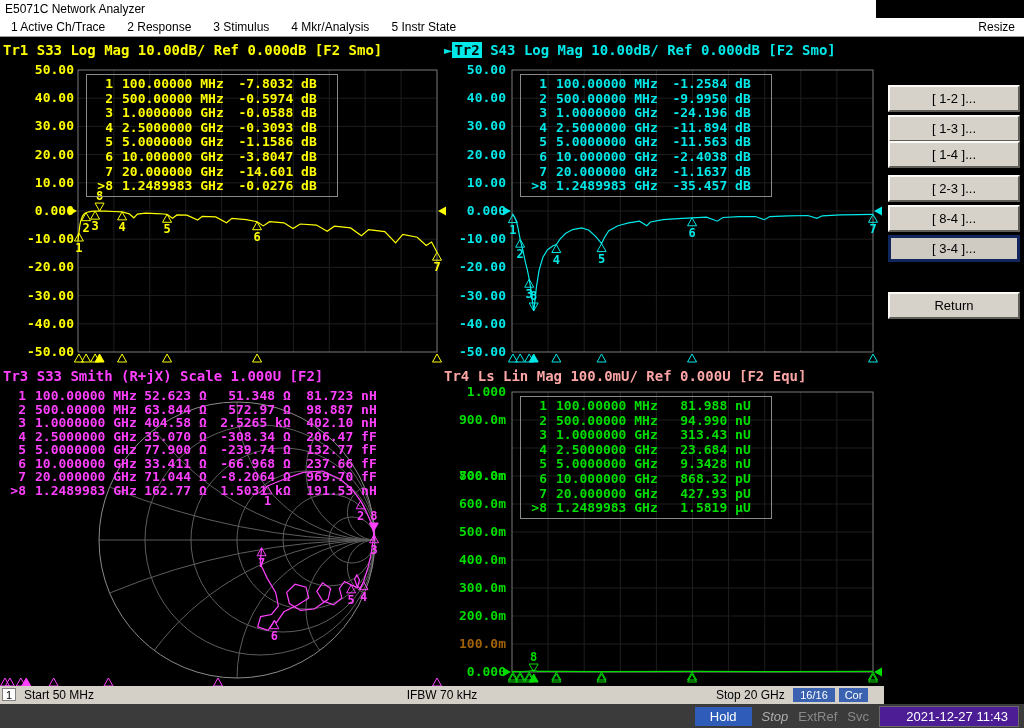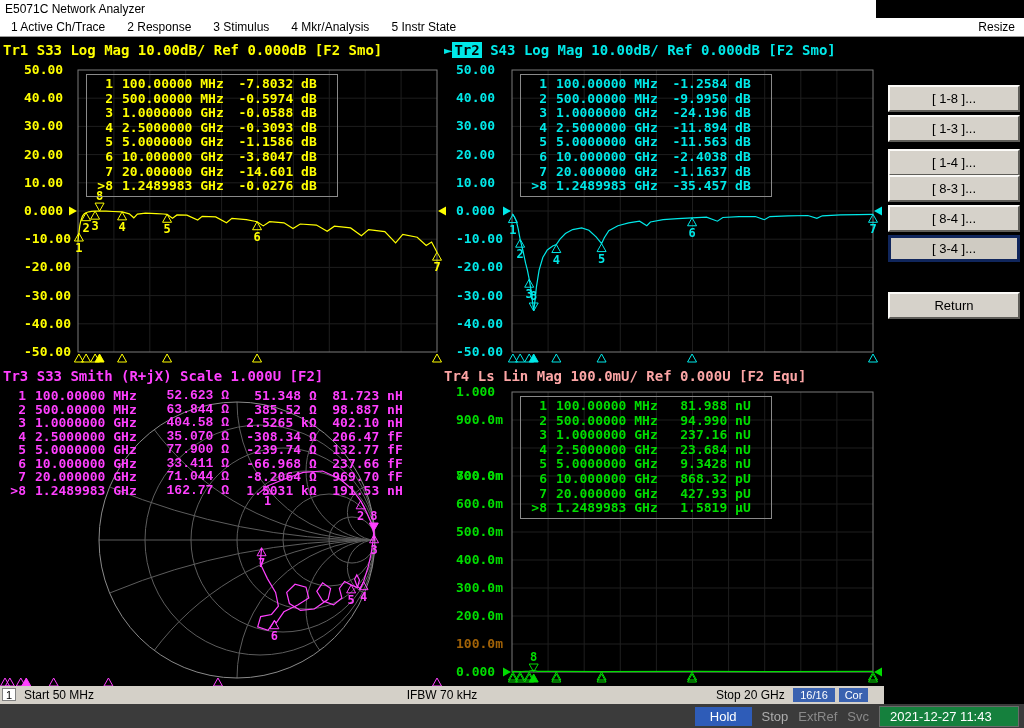--- a/index.html
+++ b/index.html
@@ -10,29 +10,29 @@
     font:12px "Liberation Sans",sans-serif;line-height:18px;padding-left:5px;z-index:5;box-sizing:border-box;}
   .menubar{position:absolute;left:0;top:18px;width:1024px;height:19px;background:#fff;color:#000;
     border-bottom:1px solid #9a9a9a;font:12px "Liberation Sans",sans-serif;display:flex;align-items:center;z-index:5;box-sizing:border-box;}
   .menu-item{padding:0 11px;white-space:nowrap;}
   .menu-resize{margin-left:auto;padding-right:9px;}
   
   #scope-svg{position:absolute;left:0;top:0;z-index:1;}
   #overlay{position:absolute;left:0;top:0;width:1024px;height:728px;z-index:3;pointer-events:none;}
   .trtitle{position:absolute;font:700 14px "DejaVu Sans Mono",monospace;white-space:pre;}
   .tr-label-active{color:#000;padding:0 2px;}
-  .ytick{position:absolute;font:700 13px "DejaVu Sans Mono",monospace;text-align:left;height:14px;line-height:14px;}
+  .ytick{position:absolute;font:700 13px "DejaVu Sans Mono",monospace;text-align:right;height:14px;line-height:14px;}
   .mtable{position:absolute;z-index:3;font:700 13px "DejaVu Sans Mono",monospace;}
   .mtable.bordered{border:1px solid #8a8a8a;padding:2px 6px;min-width:238px;}
   .mrow{display:flex;line-height:14.6px;white-space:pre;}
   .mtable.smith .mrow{line-height:13.5px;}
   .mn{width:20px;text-align:right;}
   .mf{margin-left:9px;}
   .mv{margin-left:9px;width:84px;text-align:right;}
-  .mr{margin-left:26px;width:70px;text-align:center;font-family:Liberation Mono, monospace;}
+  .mr{margin-left:0;width:70px;text-align:right;}
   .mx{margin-left:10px;width:74px;text-align:right;}
   .mlc{margin-left:8px;width:78px;text-align:right;}
   
   .sidebar{position:absolute;left:884px;top:37px;width:140px;height:649px;background:#000;z-index:5;}
   .sk-title{position:absolute;left:4px;top:8px;width:132px;height:30px;background:#16306c;color:#fff;
     display:flex;align-items:center;justify-content:center;font:13px "Liberation Sans",sans-serif;box-sizing:border-box;
     border-top:2px solid #4a66a8;border-left:2px solid #4a66a8;border-right:2px solid #0a1838;border-bottom:2px solid #0a1838;}
   .softkey{position:absolute;left:4px;width:132px;height:27px;background:#d6d2ca;color:#000;box-sizing:border-box;
     display:flex;align-items:center;justify-content:center;font:13px "Liberation Sans",sans-serif;
     border-top:2px solid #fbfaf7;border-left:2px solid #fbfaf7;border-right:2px solid #5f5e59;border-bottom:2px solid #5f5e59;cursor:default;}
@@ -47,23 +47,23 @@
   .sb-stop{position:absolute;left:716px;top:2px;}
   .badge{position:absolute;top:2px;height:14px;background:#3a62b0;color:#fff;font:11px "Liberation Sans",sans-serif;
     display:flex;align-items:center;justify-content:center;}
   .sb-avg{left:793px;width:42px;}
   .sb-cor{left:839px;width:29px;}
   
   .sysbar{position:absolute;left:0;top:704px;width:1024px;height:24px;background:#3b3b3b;z-index:5;
     display:flex;align-items:center;justify-content:flex-end;gap:10px;box-sizing:border-box;padding-right:5px;
     font:13px "Liberation Sans",sans-serif;}
   .sys-hold{background:#2e5cb8;color:#fff;padding:2px 15px;}
-  .sys-stop{color:#adadad;}
+  .sys-stop{color:#adadad;font-style:italic;}
   .sys-dim{color:#8a8a8a;text-align:center;}
-  .sys-clock{background:#15803d;border:1px solid #6a6a6a;color:#fff;padding:2px 10px;min-width:118px;text-align:left;}
+  .sys-clock{background:#4c1d95;border:1px solid #6a6a6a;color:#fff;padding:2px 10px;min-width:118px;text-align:right;}
 </style>
 </head>
 <body>
 
 <div class="titlebar">
   <span>E5071C Network Analyzer</span>
 </div>
 
 <div class="menubar">
   <span class="menu-item">1 Active Ch/Trace</span>
@@ -281,32 +281,32 @@
       <div class="mrow"><span class="mn">2</span><span class="mf">500.00000 MHz</span><span class="mv">-9.9950 dB</span></div>
       <div class="mrow"><span class="mn">3</span><span class="mf">1.0000000 GHz</span><span class="mv">-24.196 dB</span></div>
       <div class="mrow"><span class="mn">4</span><span class="mf">2.5000000 GHz</span><span class="mv">-11.894 dB</span></div>
       <div class="mrow"><span class="mn">5</span><span class="mf">5.0000000 GHz</span><span class="mv">-11.563 dB</span></div>
       <div class="mrow"><span class="mn">6</span><span class="mf">10.000000 GHz</span><span class="mv">-2.4038 dB</span></div>
       <div class="mrow"><span class="mn">7</span><span class="mf">20.000000 GHz</span><span class="mv">-1.1637 dB</span></div>
       <div class="mrow"><span class="mn">&gt;8</span><span class="mf">1.2489983 GHz</span><span class="mv">-35.457 dB</span></div>
     </div>
   <div class="mtable smith" id="mtable-tr3" style="left: 6px; top: 389px; color: rgb(255, 64, 255);">
       <div class="mrow"><span class="mn">1</span><span class="mf">100.00000 MHz</span><span class="mr">52.623 Ω</span><span class="mx">51.348 Ω</span><span class="mlc">81.723 nH</span></div>
-      <div class="mrow"><span class="mn">2</span><span class="mf">500.00000 MHz</span><span class="mr">63.844 Ω</span><span class="mx">385.52 Ω</span><span class="mlc">98.887 nH</span></div>
+      <div class="mrow"><span class="mn">2</span><span class="mf">500.00000 MHz</span><span class="mr">63.844 Ω</span><span class="mx">572.97 Ω</span><span class="mlc">98.887 nH</span></div>
       <div class="mrow"><span class="mn">3</span><span class="mf">1.0000000 GHz</span><span class="mr">404.58 Ω</span><span class="mx">2.5265 kΩ</span><span class="mlc">402.10 nH</span></div>
       <div class="mrow"><span class="mn">4</span><span class="mf">2.5000000 GHz</span><span class="mr">35.070 Ω</span><span class="mx">-308.34 Ω</span><span class="mlc">206.47 fF</span></div>
       <div class="mrow"><span class="mn">5</span><span class="mf">5.0000000 GHz</span><span class="mr">77.900 Ω</span><span class="mx">-239.74 Ω</span><span class="mlc">132.77 fF</span></div>
       <div class="mrow"><span class="mn">6</span><span class="mf">10.000000 GHz</span><span class="mr">33.411 Ω</span><span class="mx">-66.968 Ω</span><span class="mlc">237.66 fF</span></div>
       <div class="mrow"><span class="mn">7</span><span class="mf">20.000000 GHz</span><span class="mr">71.044 Ω</span><span class="mx">-8.2064 Ω</span><span class="mlc">969.70 fF</span></div>
       <div class="mrow"><span class="mn">&gt;8</span><span class="mf">1.2489983 GHz</span><span class="mr">162.77 Ω</span><span class="mx">1.5031 kΩ</span><span class="mlc">191.53 nH</span></div>
     </div>
   <div class="mtable bordered" id="mtable-tr4" style="left: 520px; top: 396px; color: rgb(0, 221, 0);">
       <div class="mrow"><span class="mn">1</span><span class="mf">100.00000 MHz</span><span class="mv">81.988 nU</span></div>
       <div class="mrow"><span class="mn">2</span><span class="mf">500.00000 MHz</span><span class="mv">94.990 nU</span></div>
-      <div class="mrow"><span class="mn">3</span><span class="mf">1.0000000 GHz</span><span class="mv">237.16 nU</span></div>
+      <div class="mrow"><span class="mn">3</span><span class="mf">1.0000000 GHz</span><span class="mv">313.43 nU</span></div>
       <div class="mrow"><span class="mn">4</span><span class="mf">2.5000000 GHz</span><span class="mv">23.684 nU</span></div>
       <div class="mrow"><span class="mn">5</span><span class="mf">5.0000000 GHz</span><span class="mv">9.3428 nU</span></div>
       <div class="mrow"><span class="mn">6</span><span class="mf">10.000000 GHz</span><span class="mv">868.32 pU</span></div>
       <div class="mrow"><span class="mn">7</span><span class="mf">20.000000 GHz</span><span class="mv">427.93 pU</span></div>
       <div class="mrow"><span class="mn">&gt;8</span><span class="mf">1.2489983 GHz</span><span class="mv">1.5819 μU</span></div>
     </div>
 <div class="trtitle" style="left: 3px; top: 42px; color: rgb(255, 255, 0);"><span>Tr1</span><span> S33 Log Mag 10.00dB/ Ref 0.000dB [F2 Smo]</span></div>
     <div class="ytick" style="left: 24px; width: 50px; top: 63px; color: rgb(255, 255, 0);">50.00</div>
     <div class="ytick" style="left: 24px; width: 50px; top: 91.2px; color: rgb(255, 255, 0);">40.00</div>
     <div class="ytick" style="left: 24px; width: 50px; top: 119.4px; color: rgb(255, 255, 0);">30.00</div>
@@ -339,24 +339,24 @@
     <div class="ytick" style="left: 456px; width: 50px; top: 497px; color: rgb(0, 221, 0);">600.0m</div>
     <div class="ytick" style="left: 456px; width: 50px; top: 525px; color: rgb(0, 221, 0);">500.0m</div>
     <div class="ytick" style="left: 456px; width: 50px; top: 553px; color: rgb(0, 221, 0);">400.0m</div>
     <div class="ytick" style="left: 456px; width: 50px; top: 581px; color: rgb(0, 221, 0);">300.0m</div>
     <div class="ytick" style="left: 456px; width: 50px; top: 609px; color: rgb(0, 221, 0);">200.0m</div>
     <div class="ytick" style="left: 456px; width: 50px; top: 637px; color: #a16207;">100.0m</div>
     <div class="ytick" style="left: 456px; width: 50px; top: 665px; color: rgb(0, 221, 0);">0.000</div>
   </div>
 
 <div class="sidebar">
-  <div class="softkey" style="top:48px" role="button">[ 1-8 ]...</div>
+  <div class="softkey" style="top:48px" role="button">[ 1-2 ]...</div>
   <div class="softkey" style="top:78px" role="button">[ 1-3 ]...</div>
-  <div class="softkey" style="top:112px" role="button">[ 1-4 ]...</div>
-  <div class="softkey" style="top:138px" role="button">[ 8-3 ]...</div>
+  <div class="softkey" style="top:104px" role="button">[ 1-4 ]...</div>
+  <div class="softkey" style="top:138px" role="button">[ 2-3 ]...</div>
   <div class="softkey" style="top:168px" role="button">[ 8-4 ]...</div>
   <div class="softkey active" style="top:198px" role="button">[ 3-4 ]...</div>
   <div class="softkey" style="top:255px" role="button">Return</div>
 </div>
 
 <div class="statusbar">
   <div class="sb-ch">1</div>
   <div class="sb-start">Start 50 MHz</div>
   <div class="sb-ifbw">IFBW 70 kHz</div>
   <div class="sb-stop">Stop 20 GHz</div>

